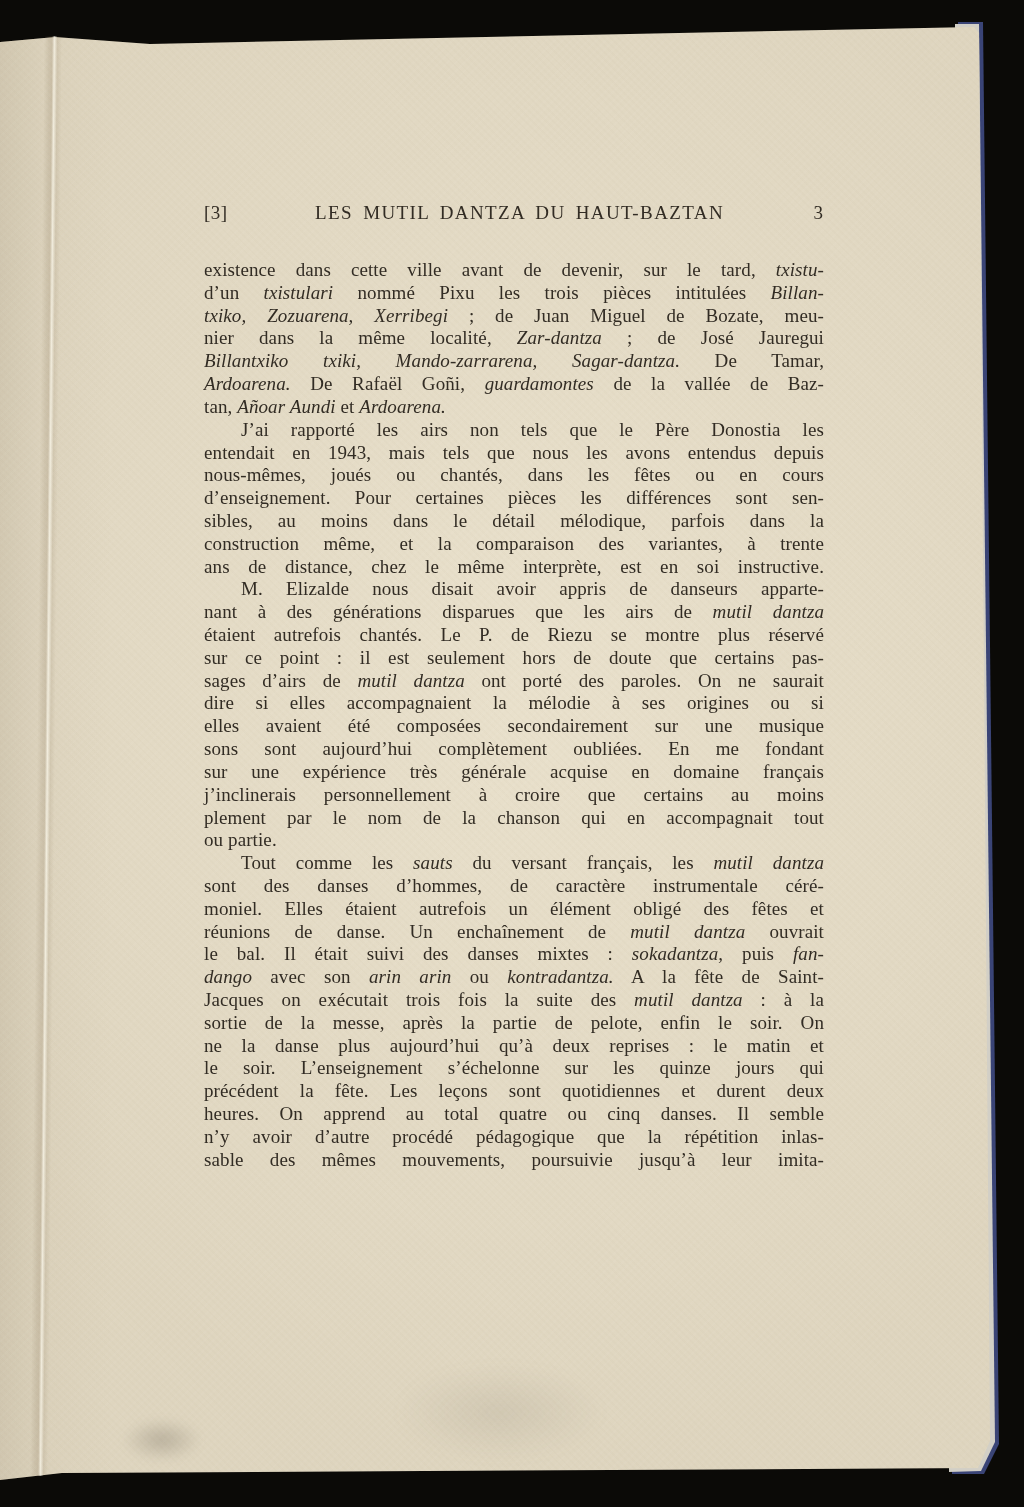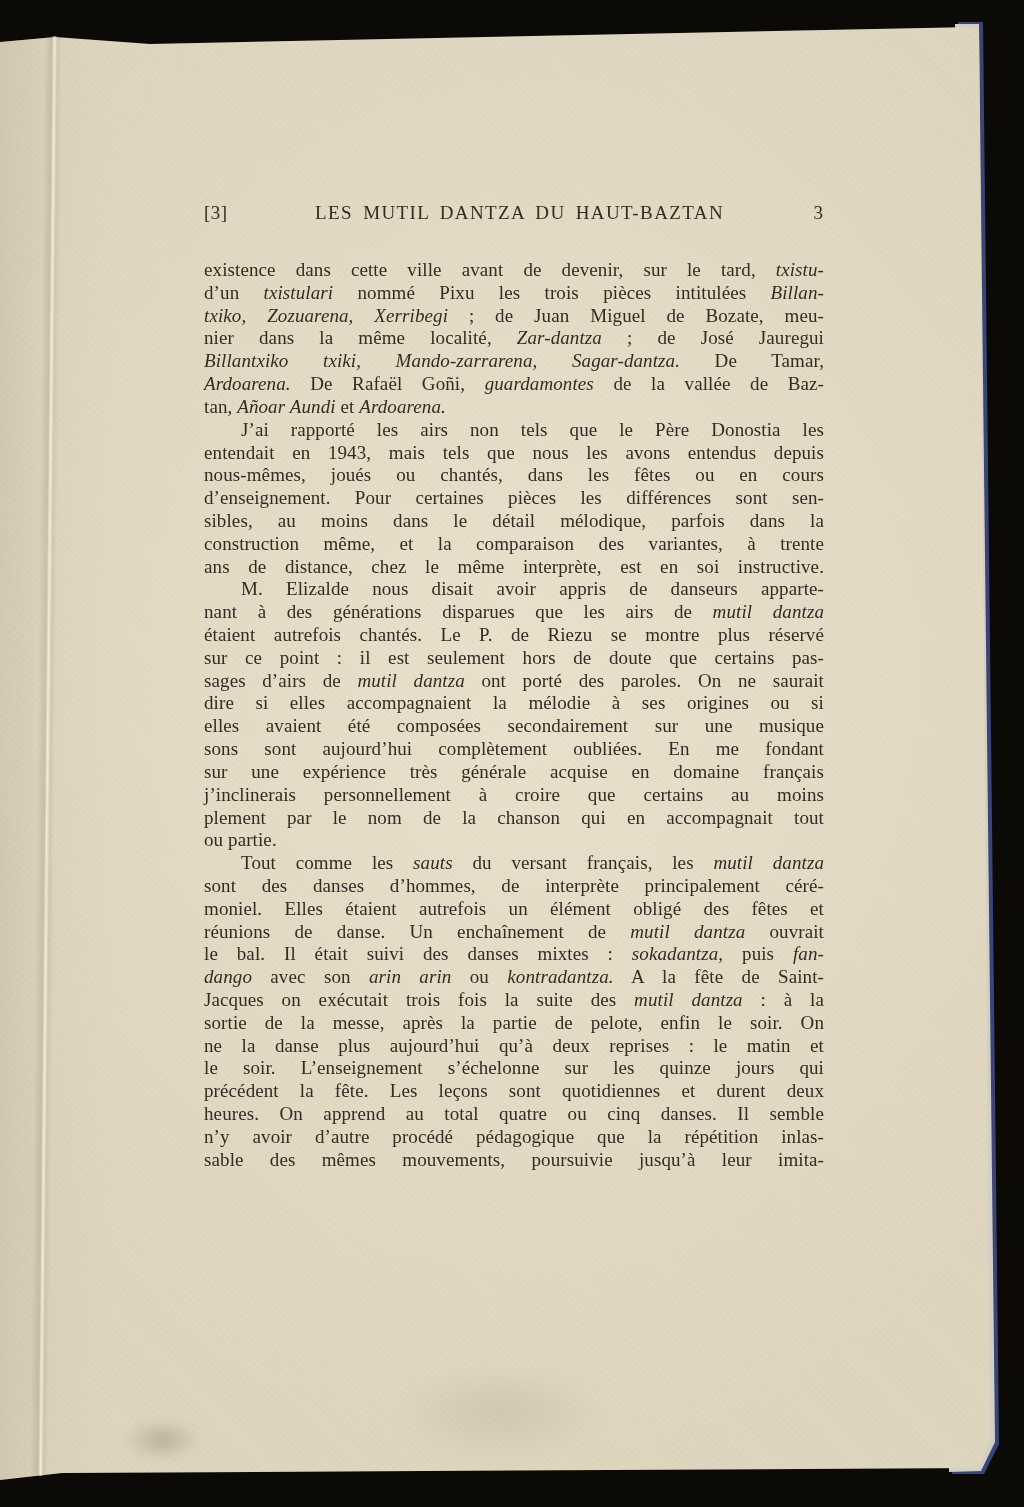--- a/index.html
+++ b/index.html
@@ -123,21 +123,21 @@
       <div class="line"><span class="rm">dire si elles accompagnaient la mélodie à ses origines ou si</span></div>
       <div class="line"><span class="rm">elles avaient été composées secondairement sur une musique</span></div>
       <div class="line"><span class="rm">sons sont aujourd’hui complètement oubliées. En me fondant</span></div>
       <div class="line"><span class="rm">sur une expérience très générale acquise en domaine français</span></div>
       <div class="line"><span class="rm">j’inclinerais personnellement à croire que certains au moins</span></div>
       <div class="line"><span class="rm">plement par le nom de la chanson qui en accompagnait tout</span></div>
       <div class="line flush"><span class="rm">ou partie.</span></div>
     </div>
     <div>
       <div class="line indent"><span class="rm">Tout comme les </span><span class="it">sauts</span><span class="rm"> du versant français, les </span><span class="it">mutil dantza</span></div>
-      <div class="line"><span class="rm">sont des danses d’hommes, de interprète principalement céré-</span></div>
+      <div class="line"><span class="rm">sont des danses d’hommes, de caractère instrumentale céré-</span></div>
       <div class="line"><span class="rm">moniel. Elles étaient autrefois un élément obligé des fêtes et</span></div>
       <div class="line"><span class="rm">réunions de danse. Un enchaînement de </span><span class="it">mutil dantza</span><span class="rm"> ouvrait</span></div>
       <div class="line"><span class="rm">le bal. Il était suivi des danses mixtes : </span><span class="it">sokadantza,</span><span class="rm"> puis </span><span class="it">fan-</span></div>
       <div class="line"><span class="it">dango</span><span class="rm"> avec son </span><span class="it">arin arin</span><span class="rm"> ou </span><span class="it">kontradantza.</span><span class="rm"> A la fête de Saint-</span></div>
       <div class="line"><span class="rm">Jacques on exécutait trois fois la suite des </span><span class="it">mutil dantza</span><span class="rm"> : à la</span></div>
       <div class="line"><span class="rm">sortie de la messe, après la partie de pelote, enfin le soir. On</span></div>
       <div class="line"><span class="rm">ne la danse plus aujourd’hui qu’à deux reprises : le matin et</span></div>
       <div class="line"><span class="rm">le soir. L’enseignement s’échelonne sur les quinze jours qui</span></div>
       <div class="line"><span class="rm">précédent la fête. Les leçons sont quotidiennes et durent deux</span></div>
       <div class="line"><span class="rm">heures. On apprend au total quatre ou cinq danses. Il semble</span></div>

